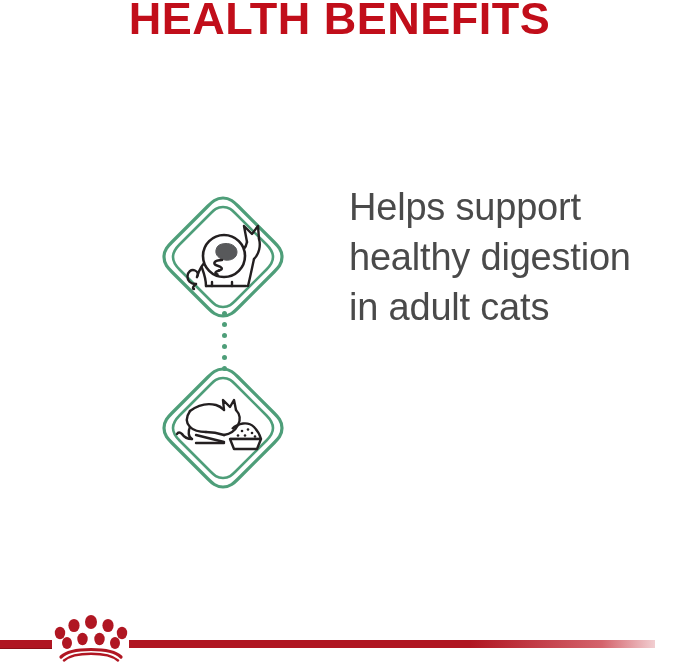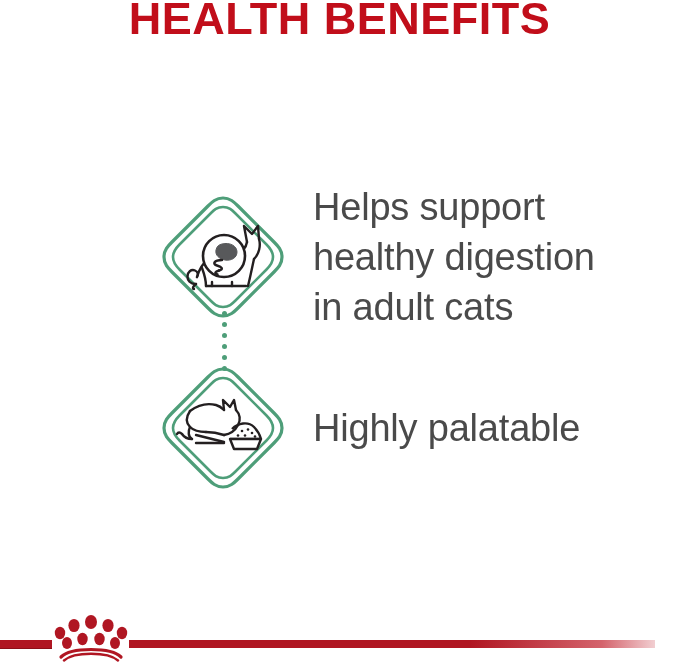--- a/index.html
+++ b/index.html
@@ -35,20 +35,21 @@
     letter-spacing: 0.5px;
     line-height: 50px;
     white-space: nowrap;
   }
 
   
   .benefit-row {
     position: absolute;
     display: flex;
     align-items: center;
+    gap: 36px;
   }
   #benefit-row-0 { left: 160px; top: 182px; }
   #benefit-row-1 { left: 160px; top: 365px; }
 
   .icon-frame {
     position: relative;
     width: 126px;
     height: 126px;
     flex: 0 0 126px;
   }
@@ -212,21 +213,20 @@
         <g fill="#231F20">
           <circle cx="82" cy="66" r="1.3"></circle>
           <circle cx="88" cy="64.5" r="1.3"></circle>
           <circle cx="92" cy="68" r="1.3"></circle>
           <circle cx="85" cy="70.5" r="1.3"></circle>
           <circle cx="95" cy="71.5" r="1.3"></circle>
           <circle cx="78" cy="70.5" r="1.3"></circle>
         </g>
       </svg>
     </div>
-    <div class="benefit-text">Highly palatable</div>
   </div>
 
   <div id="footer-bar">
     <div id="bar-left"></div>
     <div id="bar-right"></div>
   </div>
 
   <div id="crown-logo">
     <svg viewBox="0 0 88 50" xmlns="http://www.w3.org/2000/svg">
       <g fill="#B01622">

